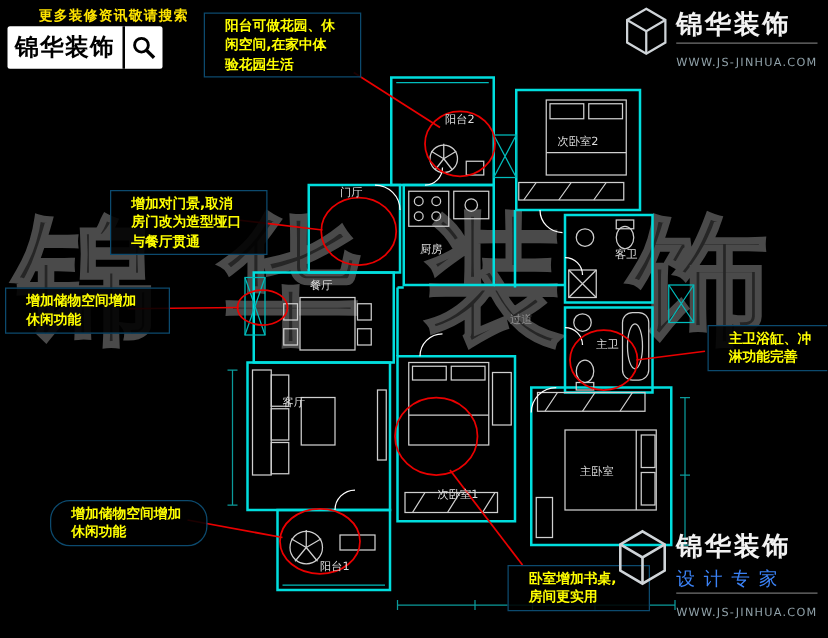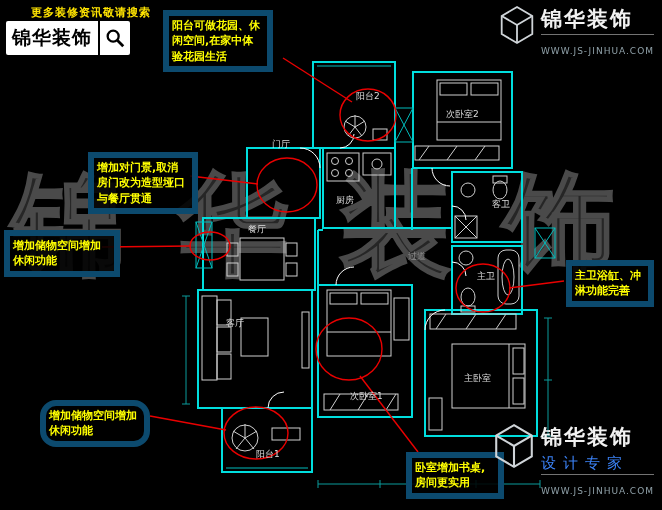--- a/index.html
+++ b/index.html
@@ -12,22 +12,22 @@
              line-height:1;user-select:none;}
 
   
   #plan-svg{position:absolute;left:0;top:0;z-index:2;}
 
   
   .room-label{position:absolute;z-index:3;color:#ddd;font-size:9px;line-height:1;white-space:nowrap;}
   .room-label.dim{color:#8f8f8f;}
 
   
-  .anno{position:absolute;z-index:4;border:6px solid #0c4a6e;color:#ffff00;background:rgba(0,0,0,.88);
-        font-size:11px;font-weight:bold;line-height:1.4;padding:2px 3px;}
+  .anno{position:absolute;z-index:4;border:1px solid #0c4a6e;color:#ffff00;background:rgba(0,0,0,.88);
+        font-size:11px;font-weight:bold;line-height:1.4;padding:2px 16px;}
   #anno-0{left:163px;top:10px;width:92px;}
   #anno-1{left:88px;top:152px;width:92px;}
   #anno-2{left:4px;top:230px;width:98px;}
   #anno-3{left:40px;top:400px;width:92px;border-radius:16px;}
   #anno-4{left:566px;top:260px;width:70px;}
   #anno-5{left:390px;top:452px;width:80px;margin-left:16px;}
 
   
   .tagline{position:absolute;left:6px;top:5px;z-index:5;color:#ffe400;font-size:11px;font-weight:bold;
            letter-spacing:1px;margin-left:25px;}
@@ -178,21 +178,21 @@
       <path d="M190,176 L258,184"></path>
       <path d="M102,247 L191,246"></path>
       <path d="M150,416 L226,430"></path>
       <path d="M564,281 L509,288"></path>
       <path d="M418,452 L360,376"></path>
     </g>
   </svg>
 
   <div class="room-label" style="left:356px;top:92px">阳台2</div>
   <div class="room-label" style="left:446px;top:110px">次卧室2</div>
-  <div class="room-label" style="left:272px;top:140px">门厅</div>
+  <div class="room-label" style="left:272px;top:151px">门厅</div>
   <div class="room-label" style="left:336px;top:196px">厨房</div>
   <div class="room-label" style="left:248px;top:225px">餐厅</div>
   <div class="room-label" style="left:492px;top:200px">客卫</div>
   <div class="room-label dim" style="left:408px;top:252px">过道</div>
   <div class="room-label" style="left:477px;top:272px">主卫</div>
   <div class="room-label" style="left:226px;top:319px">客厅</div>
   <div class="room-label" style="left:350px;top:392px">次卧室1</div>
   <div class="room-label" style="left:464px;top:374px">主卧室</div>
   <div class="room-label" style="left:256px;top:450px">阳台1</div>
 

